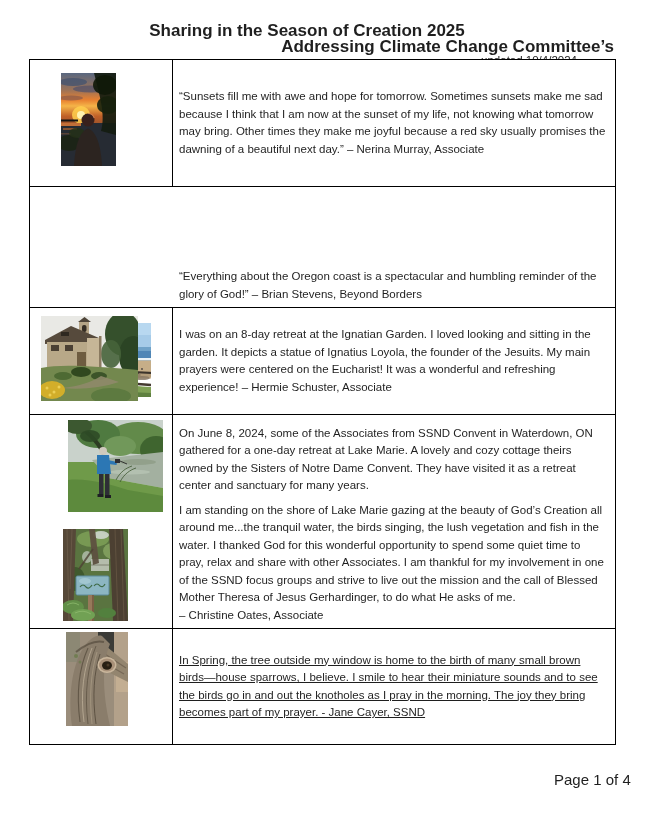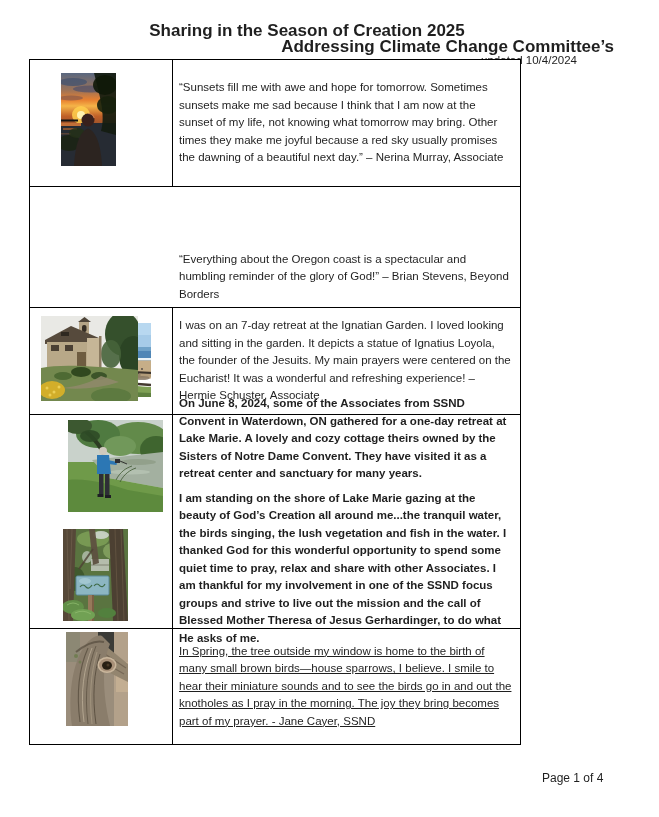--- a/index.html
+++ b/index.html
@@ -13,48 +13,48 @@
     font-size:17px; font-weight:bold;margin-top:32px;
   }
   .hdr-title {
     position:absolute; top:21px; left:0; width:614px; text-align:center;
     font-size:17px; font-weight:bold;
   }
   .hdr-updated {
     position:absolute; top:54px; right:82px; font-size:11.5px;
   }
   .doc-table {
-    position:absolute; left:29px; top:59px; width:492px;
+    position:absolute; left:29px; top:59px; width:587px;
     border:1px solid #000; box-sizing:border-box; background:#fff;
   }
   .row { display:flex; border-bottom:1px solid #000; }
   .row:last-child { border-bottom:none;text-decoration:underline; }
   .r1 { height:126px; } .r2 { height:120px;align-items:flex-end; } .r3 { height:106px; }
   .r4 { height:213px; } .r5 { height:115px; }
   .cell-img {
     width:143px; min-width:143px; border-right:1px solid #000;
     box-sizing:border-box; position:relative;
   }
   .cell-text {
     flex:1; display:flex; flex-direction:column; justify-content:center;
     padding:4px 8px 4px 6px; font-size:11.5px; line-height:17.5px;
     box-sizing:border-box;
   }
-  .cell-text.top { justify-content:center; padding-top:3px;font-weight:bold; }
+  .cell-text.top { justify-content:flex-end; padding-top:3px; }
   .cell-text p { margin:0; }
   .cell-text p + p { margin-top:7px; }
   .cell-text p.attr { margin-top:0; }
   .ph { position:absolute; display:block; }
   .ph-sunset { left:31px; top:13px; }
   .ph-coast  { left:24px; top:16px; }
   .ph-chapel { left:11px; top:8px; }
   .ph-lake   { left:38px; top:5px; }
   .ph-sign   { left:33px; top:114px; }
   .ph-trunk  { left:36px; top:3px; }
-  .footer-page { position:absolute; left:518px; top:771px; font-size:12px;padding-left:24px; }
+  .footer-page { position:absolute; left:530px; top:771px; font-size:15px;padding-left:24px; }
 </style>
 </head>
 <body>
 
 <div class="hdr-committee">Addressing Climate Change Committee’s</div>
 <div class="hdr-title">Sharing in the Season of Creation 2025</div>
 <div class="hdr-updated">updated 10/4/2024</div>
 
 <div class="doc-table">
 
@@ -174,21 +174,21 @@
         <path d="M60,60 C50,66 40,70 20,72 C40,74 60,72 78,66 Z" fill="#8f8a6a" opacity="0.9"></path>
         <ellipse cx="70" cy="80" rx="20" ry="8" fill="#5d7a40"></ellipse>
         <ellipse cx="11" cy="74" rx="13" ry="9" fill="#d2ae2a"></ellipse>
         <circle cx="6" cy="72" r="1.5" fill="#eccf55"></circle>
           <circle cx="13" cy="76" r="1.5" fill="#eccf55"></circle>
         <circle cx="18" cy="71" r="1.5" fill="#eccf55"></circle>
           <circle cx="9" cy="79" r="1.5" fill="#eccf55"></circle>
       </svg>
     </div>
     <div class="cell-text">
-      <p>I was on an 7-day retreat at the Ignatian Garden. I loved looking and sitting in the garden. It depicts a statue of Ignatius Loyola, the founder of the Jesuits. My main prayers were centered on the Eucharist! It was a wonderful and refreshing experience! – Hermie Schuster, Associate</p>
+      <p>I was on an 8-day retreat at the Ignatian Garden. I loved looking and sitting in the garden. It depicts a statue of Ignatius Loyola, the founder of the Jesuits. My main prayers were centered on the Eucharist! It was a wonderful and refreshing experience! – Hermie Schuster, Associate</p>
     </div>
   </div>
 
   <div class="row r4">
     <div class="cell-img">
       <svg class="ph ph-lake" width="95" height="92" viewBox="0 0 95 92" role="img" aria-label="woman-in-blue-jacket-on-shore-of-lake-marie">
         <rect width="95" height="92" fill="#c9d2cb"></rect>
         <ellipse cx="70" cy="18" rx="30" ry="16" fill="#628a4a"></ellipse>
         <ellipse cx="30" cy="14" rx="22" ry="14" fill="#4f7a40"></ellipse>
         <ellipse cx="88" cy="30" rx="16" ry="14" fill="#3f652f"></ellipse>
@@ -235,20 +235,21 @@
         <rect x="29" y="66" width="2" height="26" fill="#7a5f44"></rect>
         <ellipse cx="10" cy="78" rx="11" ry="7" fill="#628f48"></ellipse>
         <ellipse cx="20" cy="86" rx="12" ry="6" fill="#71a154"></ellipse>
         <ellipse cx="44" cy="84" rx="9" ry="5" fill="#52803e"></ellipse>
         <path d="M4,76 Q10,72 16,76 M12,84 Q20,80 28,85" stroke="#8fba6e" stroke-width="1" fill="none" opacity="0.8"></path>
       </svg>
     </div>
     <div class="cell-text top">
       <p>On June 8, 2024, some of the Associates from SSND Convent in Waterdown, ON gathered for a one-day retreat at Lake Marie. A lovely and cozy cottage theirs owned by the Sisters of Notre Dame Convent. They have visited it as a retreat center and sanctuary for many years.</p>
       <p>I am standing on the shore of Lake Marie gazing at the beauty of God’s Creation all around me...the tranquil water, the birds singing, the lush vegetation and fish in the water. I thanked God for this wonderful opportunity to spend some quiet time to pray, relax and share with other Associates. I am thankful for my involvement in one of the SSND focus groups and strive to live out the mission and the call of Blessed Mother Theresa of Jesus Gerhardinger, to do what He asks of me.</p>
+      <p class="attr">– Christine Oates, Associate</p>
     </div>
   </div>
 
   <div class="row r5">
     <div class="cell-img">
       <svg class="ph ph-trunk" width="62" height="94" viewBox="0 0 62 94" role="img" aria-label="tree-trunk-with-knothole">
         <rect width="62" height="94" fill="#9a8d7b"></rect>
         <rect x="0" y="0" width="14" height="30" fill="#8c8874"></rect>
         <rect x="32" y="0" width="16" height="26" fill="#3b3b37"></rect>
         <rect x="33" y="12" width="8" height="10" fill="#5c7876"></rect>

